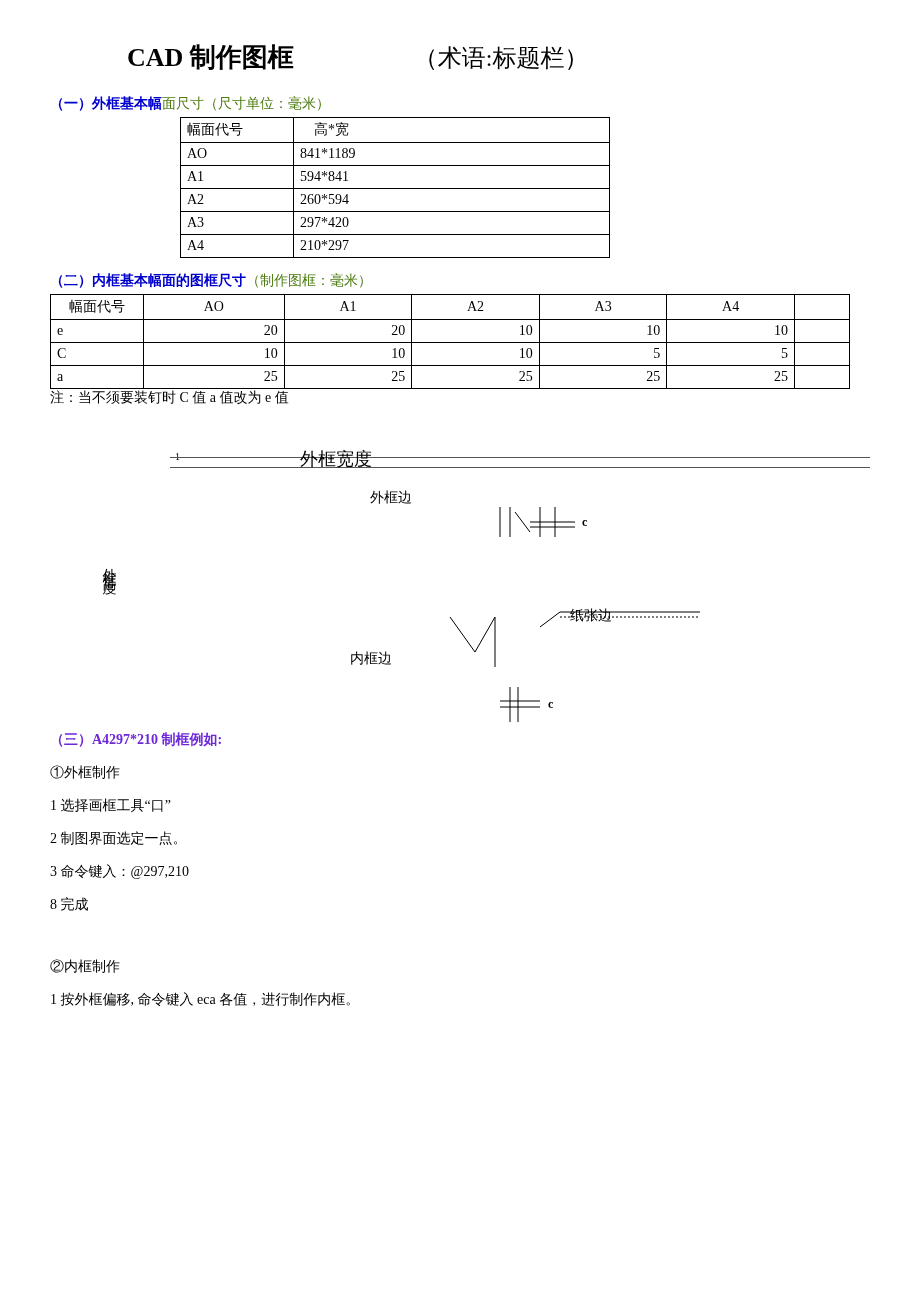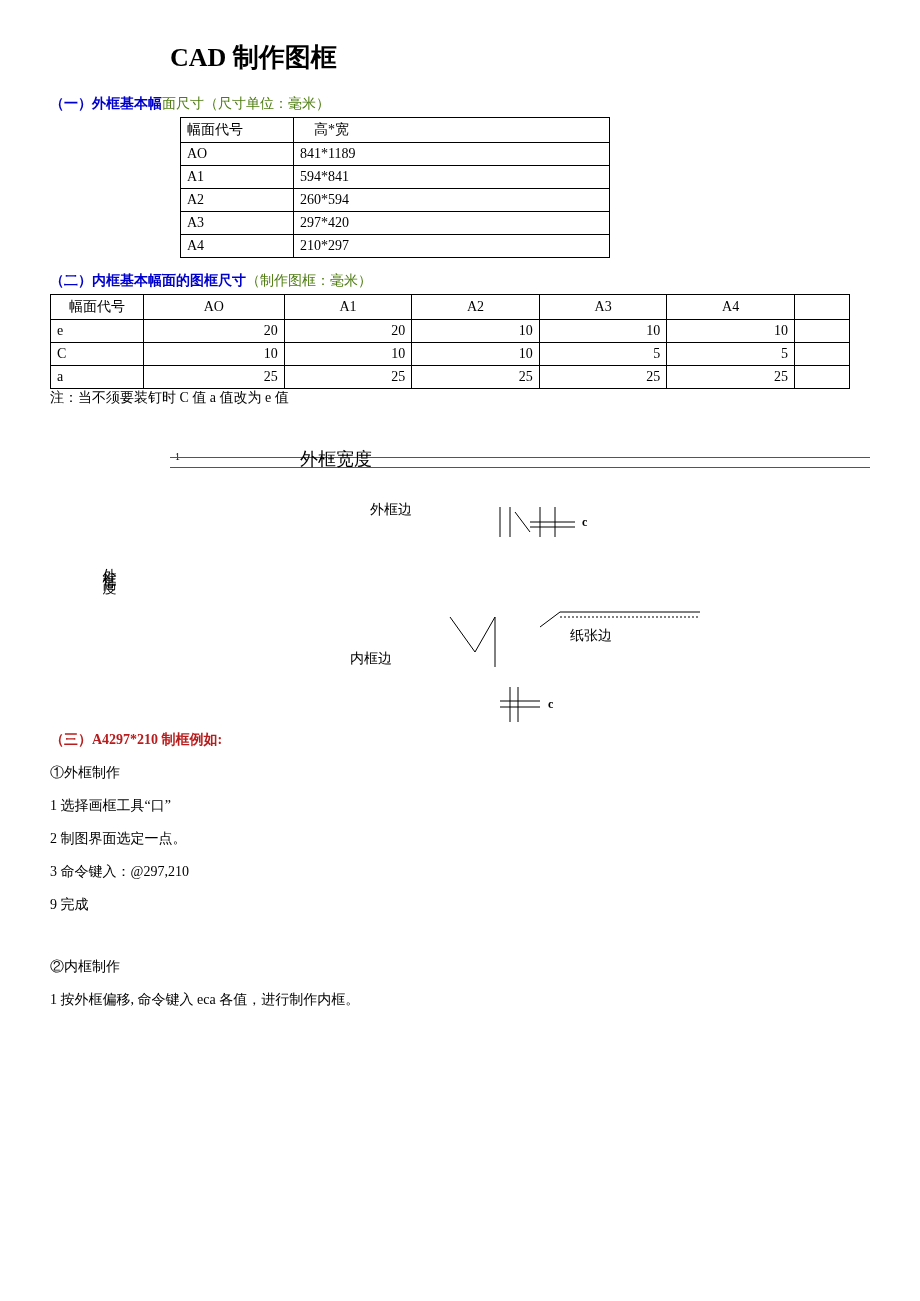--- a/index.html
+++ b/index.html
@@ -12,21 +12,21 @@
     width: 820px;
   }
   .title-row {
     display: flex;
     align-items: baseline;
     margin-bottom: 20px;
   }
   .title-main {
     font-size: 26px;
     font-weight: bold;
-    margin-left: 120px;
+    margin-left: 77px;
     font-family: "Times New Roman", "SimSun", serif;
   }
   .title-sub {
     font-size: 24px;
     margin-left: 120px;
   }
   .section-head {
     color: #0000cc;
     font-weight: bold;
     margin-top: 14px;
@@ -86,51 +86,51 @@
   }
   .d-outer-width-label {
     position: absolute;
     left: 250px;
     top: 10px;
     font-size: 18px;
   }
   .d-outer-side {
     position: absolute;
     left: 320px;
-    top: 64px;
+    top: 52px;
     text-align: right;
   }
   .d-outer-height {
     position: absolute;
     left: 50px;
     top: 120px;
     writing-mode: vertical-rl;
     letter-spacing: 4px;
   }
   .d-inner-side {
     position: absolute;
     left: 300px;
     top: 170px;
     margin-top: 43px;
   }
   .d-paper-side {
     position: absolute;
     left: 520px;
     top: 170px;
-    margin-top: 20px;
   }
   .step-line { margin: 15px 0; }
-  .blue-head { color: #b91c1c; font-weight: bold; }
+  .blue-head { color: #6d28d9; font-weight: bold; }
   svg { overflow: visible; }
 </style>
 </head>
 <body>
 
 <div class="title-row">
   <span class="title-main">CAD 制作图框</span>
+  <span class="title-sub">（术语:标题栏）</span>
 </div>
 
 <div class="section-head">
   <span>（一）外框基本幅</span><span class="black">面尺寸（尺寸单位：毫米）</span>
 </div>
 
 <table class="t1">
   <tbody>
       <tr>
     <td>幅面代号</td>
@@ -249,16 +249,16 @@
 </div>
 
 <div class="section-head">
   <span class="blue-head">（三）A4297*210 制框例如:</span>
 </div>
 
 <div class="step-line">①外框制作</div>
 <div class="step-line">1 选择画框工具“口”</div>
 <div class="step-line">2 制图界面选定一点。</div>
 <div class="step-line">3 命令键入：@297,210</div>
-<div class="step-line">9 完成</div>
+<div class="step-line">8 完成</div>
 <div class="step-line" style="height:14px;"></div>
 <div class="step-line">②内框制作</div>
 <div class="step-line">1 按外框偏移, 命令键入 eca 各值，进行制作内框。</div>
 
 </body></html>

